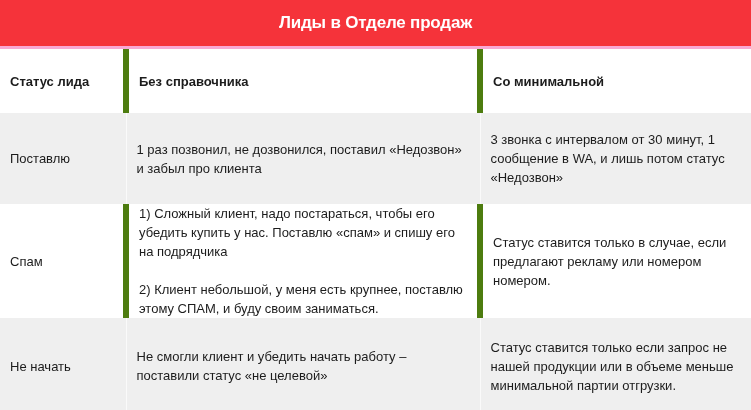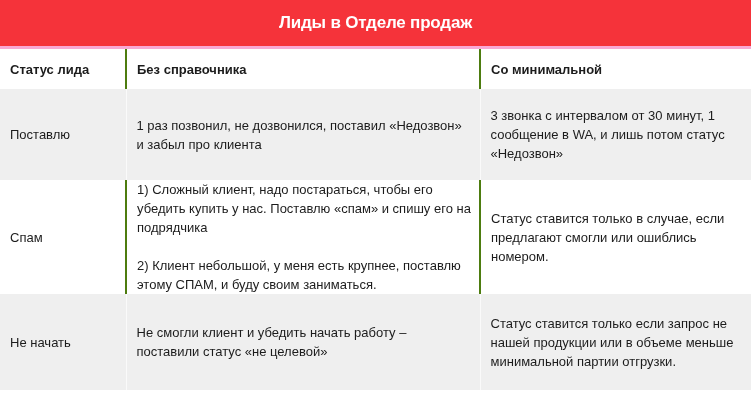--- a/index.html
+++ b/index.html
@@ -42,26 +42,26 @@
     col.c3 { width: 271px; }
     th, td {
       text-align: left;
       vertical-align: middle;
       padding: 0 8px 0 10px;
       box-sizing: border-box;
     }
     th {
       font-weight: bold;
       font-size: 13px;
-      height: 40px;
+      height: 64px;
       background: #ffffff;
     }
     tr.shaded td { background: #efefef; }
     tr.plain td { background: #ffffff; }
-    td + td, th + th { border-left: 2px solid #4d7c0f; }
+    td + td, th + th { border-left: 6px solid #4d7c0f; }
     tr.shaded td + td { border-left: 1px solid #fafafa; }
     tr.r1 td { height: 91px; }
     tr.r2 td { height: 108px; }
     tr.r3 td { height: 96px; }
     .para { display: block; }
     .gap { display: block; height: 19px; }
   </style>
 </head>
 <body>
 
@@ -90,21 +90,21 @@
       </td>
       <td>3 звонка с интервалом от 30 минут, 1 сообщение в WA, и лишь потом статус «Недозвон»</td>
     </tr>
     <tr class="plain r2">
       <td>Спам</td>
       <td>
         <span class="para">1) Сложный клиент, надо постараться, чтобы его убедить купить у нас. Поставлю «спам» и спишу его на подрядчика</span>
         <span class="gap"></span>
         <span class="para"> 2) Клиент небольшой, у меня есть крупнее, поставлю этому СПАМ, и буду своим заниматься.</span>
       </td>
-      <td>Статус ставится только в случае, если предлагают смогли или ошиблись номером.</td>
+      <td>Статус ставится только в случае, если предлагают рекламу или номером номером.</td>
     </tr>
     <tr class="shaded r3">
       <td>Не начать</td>
       <td>
         <span class="para">Не смогли клиент и убедить начать работу – поставили статус «не целевой»</span>
       </td>
       <td>Статус ставится только если запрос не нашей продукции или в объеме меньше минимальной партии отгрузки.</td>
     </tr>
   </tbody>
 </table>

